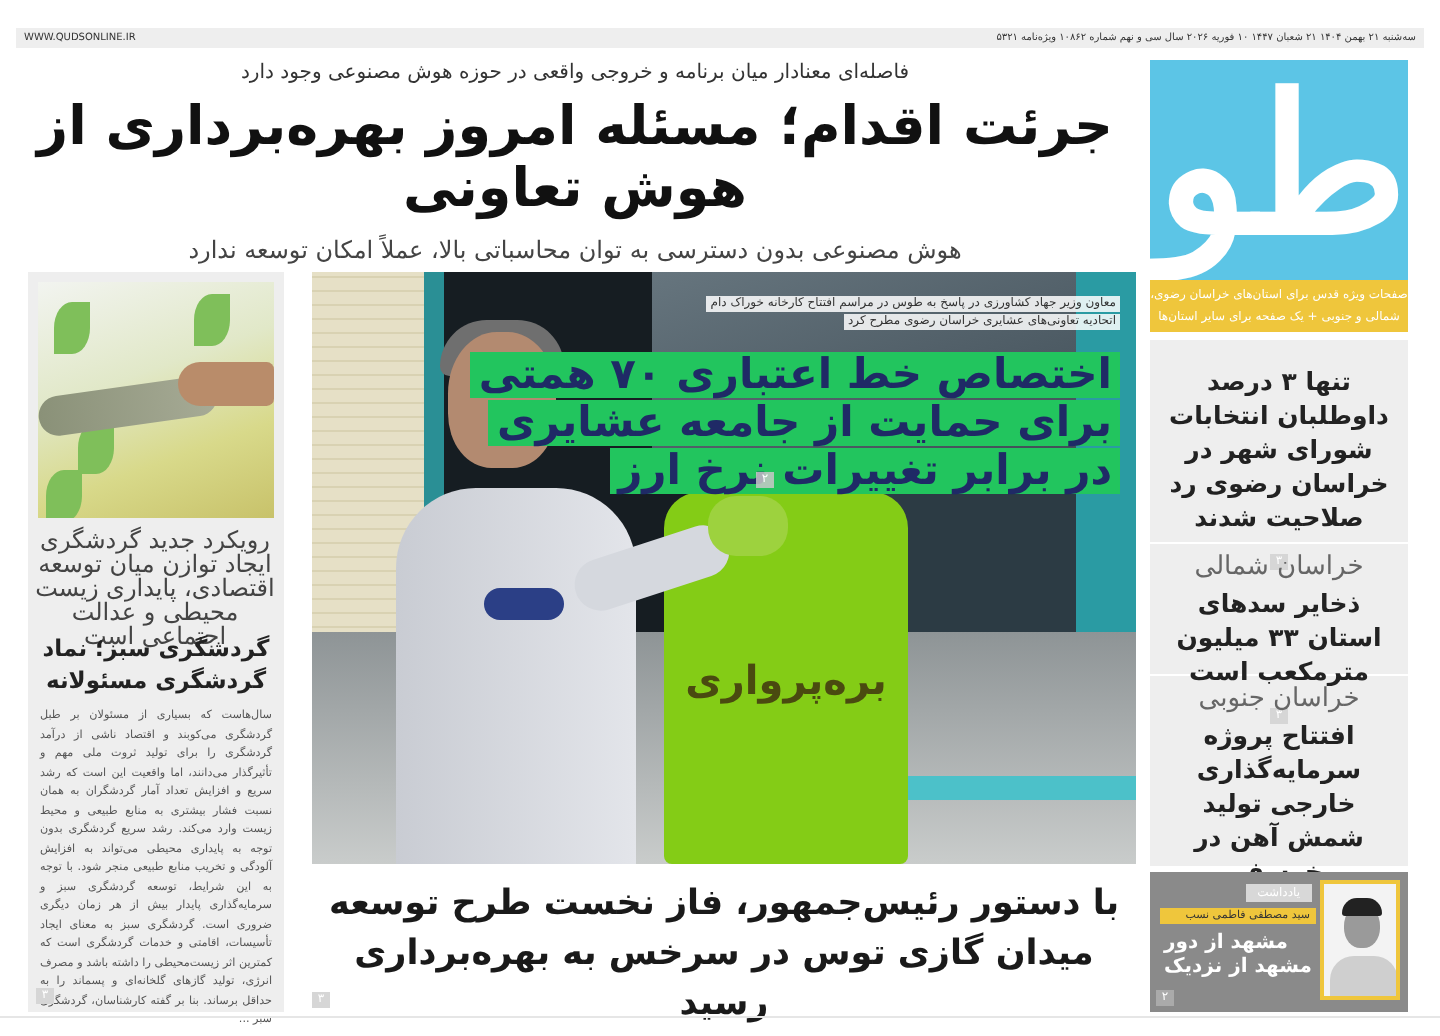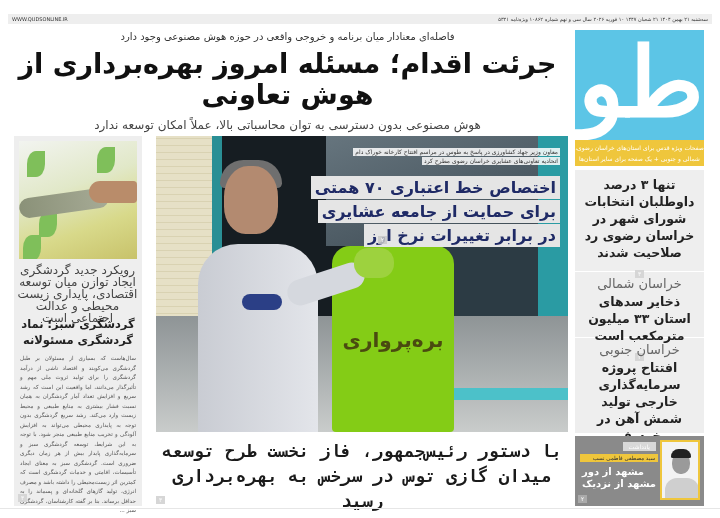--- a/index.html
+++ b/index.html
@@ -20,21 +20,21 @@
   
   .logo { position: absolute; left: 575px; top: 30px; width: 129px; height: 110px; background: #5cc5e6; overflow: hidden; }
   .logo .glyph { position: absolute; left: 0; top: -12px; width: 129px; text-align: center; color: #fff; font-size: 96px; font-family: "DejaVu Serif", serif; font-weight: bold; line-height: 130px; direction: rtl; }
   .logo-strap { position: absolute; left: 575px; top: 140px; width: 129px; height: 26px; background: #efc63c; color: #fff; font-size: 6px; line-height: 11px; text-align: center; direction: rtl; padding-top: 2px; }
 
   .rightcol { position: absolute; left: 575px; top: 170px; width: 129px; height: 264px; background: #eeeeee; direction: rtl; text-align: center; }
   .rstory { padding: 4px 6px; border-bottom: 1px solid #ffffff; }
   .rstory .region { font-size: 13px; color: #666; margin-bottom: 2px; }
   .rstory .h { font-size: 12.5px; font-weight: bold; line-height: 17px; color: #222; }
   .rstory .pgbadge { margin-top: 4px; }
-  .r1 { height: 102px; padding-top: 6px; }
+  .r1 { height: 102px; padding-top: 12px; }
   .r2 { height: 66px; }
   .r3 { height: 96px; }
 
   .note { position: absolute; left: 575px; top: 436px; width: 129px; height: 70px; background: #8a8a8a; direction: rtl; }
   .note .avatar { position: absolute; right: 4px; top: 4px; width: 40px; height: 60px; background: #f3f3f3; border: 2px solid #efc63c; overflow: hidden; }
   .note .avatar .head { position: absolute; left: 10px; top: 10px; width: 18px; height: 22px; border-radius: 50% 50% 45% 45%; background: #9a9a9a; }
   .note .avatar .hair { position: absolute; left: 9px; top: 7px; width: 20px; height: 9px; border-radius: 10px 10px 2px 2px; background: #222; }
   .note .avatar .body { position: absolute; left: 3px; top: 36px; width: 34px; height: 26px; border-radius: 12px 12px 0 0; background: #cfcfcf; }
   .note .label { position: absolute; right: 48px; top: 6px; background: #d8d8d8; color: #fff; font-size: 6px; padding: 1px 6px; }
   .note .author { position: absolute; right: 46px; top: 18px; width: 78px; background: #efc63c; color: #333; font-size: 5.5px; padding: 1px 3px; }
@@ -66,25 +66,25 @@
   .mp-patch { position: absolute; left: 86px; top: 158px; width: 40px; height: 16px; background: #2b3f86; border-radius: 8px; }
   .mp-head { position: absolute; left: 68px; top: 30px; width: 54px; height: 68px; background: #b38a70; border-radius: 45% 45% 40% 40%; }
   .mp-hair { position: absolute; left: 64px; top: 24px; width: 62px; height: 28px; background: #6f6f6f; border-radius: 30px 30px 6px 6px; }
   .mp-sack { position: absolute; left: 176px; top: 110px; width: 122px; height: 186px; background: #84cc16; border-radius: 18px 18px 4px 4px; }
   .mp-sack .sacktxt { position: absolute; left: 0; width: 122px; top: 82px; text-align: center; color: #4a4a10; font-size: 20px; font-weight: bold; direction: rtl; }
   .mp-glove { position: absolute; left: 198px; top: 112px; width: 40px; height: 30px; background: #9dd23e; border-radius: 14px; }
 
   .mp-caption { position: absolute; right: 8px; top: 12px; direction: rtl; text-align: right; }
   .mp-caption .line { display: block; margin-left: auto; width: fit-content; background: rgba(255,255,255,0.85); color: #333; font-size: 6px; line-height: 8px; padding: 0 2px; margin-bottom: 1px; }
   .mp-title { position: absolute; right: 8px; top: 40px; direction: rtl; text-align: right; }
-  .mp-title .line { display: block; margin-left: auto; width: fit-content; background: #e5e5e5; color: #1f2a66; font-size: 16px; font-weight: bold; line-height: 23px; padding: 0 4px; margin-bottom: 1px; }
+  .mp-title .line { display: block; margin-left: auto; width: fit-content; background: #22c55e; color: #1f2a66; font-size: 21px; font-weight: bold; line-height: 23px; padding: 0 4px; margin-bottom: 1px; }
   .mp-pg { position: absolute; left: 222px; top: 100px; background: rgba(200,200,200,0.85); }
 
   .maincap { position: absolute; left: 156px; top: 436px; width: 412px; height: 70px; direction: rtl; text-align: center; }
-  .maincap .h { font-size: 17.5px; font-weight: bold; line-height: 25px; color: #1a1a1a; padding-top: 4px; font-family: Liberation Mono, monospace; }
+  .maincap .h { font-size: 17.5px; font-weight: bold; line-height: 25px; color: #1a1a1a; padding-top: 4px; }
   .maincap .pgbadge { position: absolute; left: 0; bottom: 2px; }
 
   .bottomrule { position: absolute; left: 0; top: 508px; width: 720px; height: 1px; background: #e6e6e6; }
 </style>
 </head>
 <body>
 
 <div class="topbar">
   <span>WWW.QUDSONLINE.IR</span>
   <span class="date">سه‌شنبه ۲۱ بهمن ۱۴۰۴   ۲۱ شعبان ۱۴۴۷   ۱۰ فوریه ۲۰۲۶   سال سی و نهم   شماره ۱۰۸۶۲   ویژه‌نامه ۵۳۲۱</span>

